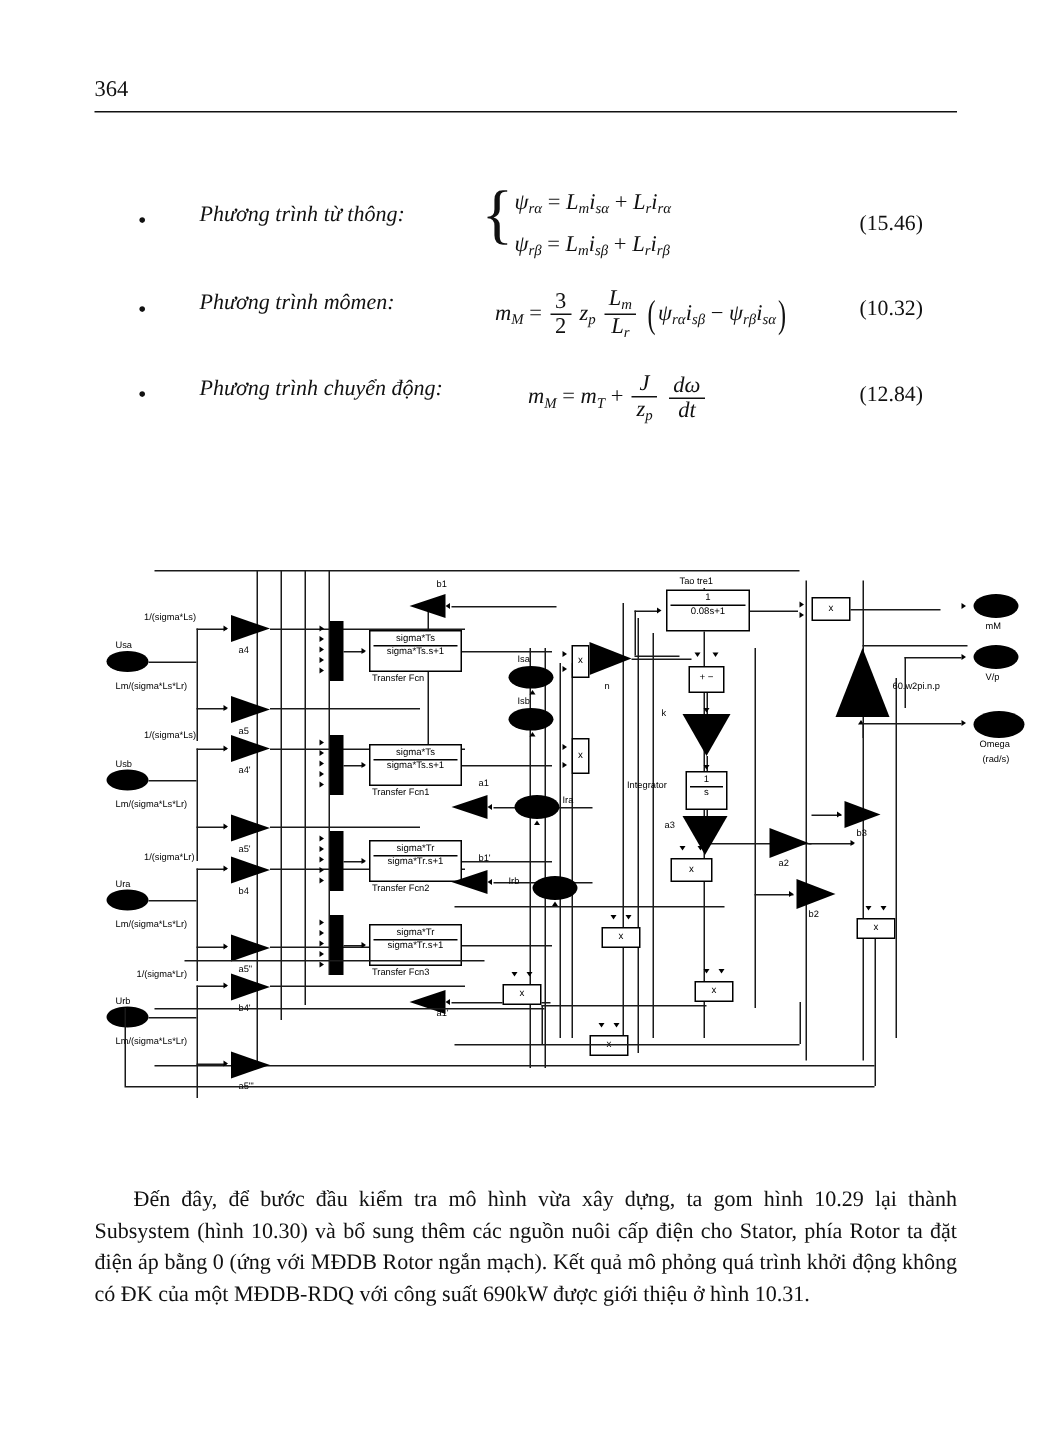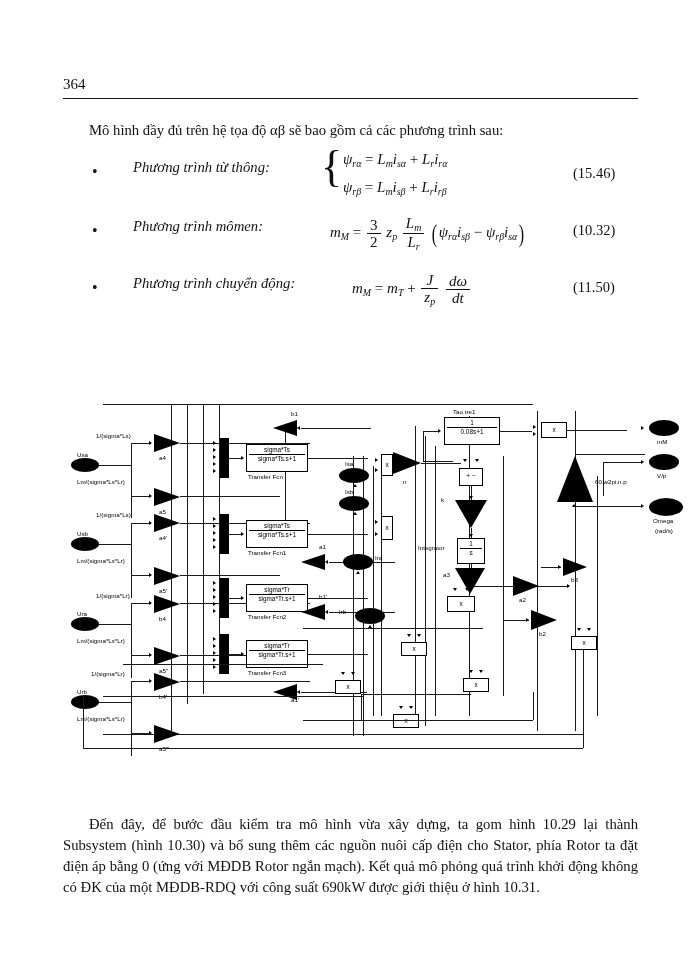--- a/index.html
+++ b/index.html
@@ -2,21 +2,21 @@
 <html><head>
 <meta charset="utf-8">
 <style>
   html,body{margin:0;padding:0;}
   body{
     width:700px;height:960px;background:#fff;
     font-family:"Liberation Serif", serif;
     color:#111;
     overflow:hidden;
   }
-  .page{position:relative;width:700px;height:828px;margin-top:24px;}
+  .page{position:relative;width:700px;height:828px;}
 
   
   .hdr{position:absolute;left:63px;top:52px;width:575px;
        display:flex;justify-content:space-between;align-items:baseline;
        font-size:14.5px;}
   .hdr .pnum{font-size:15px;}
   .hdr .rt{font-size:14.5px;}
   .hdr-rule{position:absolute;left:63px;top:74px;width:575px;height:1.2px;background:#111;}
 
   
@@ -86,21 +86,20 @@
 </head>
 <body>
 
 <div class="page">
 
   <div class="hdr">
     <span class="pnum">364</span>
   </div>
   <div class="hdr-rule"></div>
 
-  <div class="para ind" style="left:63px;top:96px;width:575px;">Mô hình đầy đủ trên hệ tọa độ αβ sẽ bao gồm cả các phương trình sau:</div>
 
   <div class="bullet" style="left:92px;top:140px;">•</div>
   <div class="lbl" style="left:133px;top:135px;">Phương trình từ thông:</div>
   <div class="brace" style="left:321px;top:121px;">{</div>
   <div class="math" style="left:343px;top:127px;">
     ψ<sub>rα</sub> <span class="up">=</span> L<sub>m</sub>i<sub>sα</sub> <span class="up">+</span> L<sub>r</sub>i<sub>rα</sub>
   </div>
   <div class="math" style="left:343px;top:155px;">
     ψ<sub>rβ</sub> <span class="up">=</span> L<sub>m</sub>i<sub>sβ</sub> <span class="up">+</span> L<sub>r</sub>i<sub>rβ</sub>
   </div>
@@ -117,21 +116,21 @@
   </div>
   <div class="eqno" style="left:573px;top:198px;">(10.32)</div>
 
   <div class="bullet" style="left:92px;top:256px;">•</div>
   <div class="lbl" style="left:133px;top:251px;">Phương trình chuyển động:</div>
   <div class="math" style="left:352px;top:248px;">
     m<sub>M</sub> <span class="up">=</span> m<sub>T</sub> <span class="up">+</span>
     <span class="frac"><span class="n">J</span><span class="d">z<sub>p</sub></span></span>
     <span class="frac"><span class="n">d<span style="font-style:italic">ω</span></span><span class="d">dt</span></span>
   </div>
-  <div class="eqno" style="left:573px;top:255px;">(11.50)</div>
+  <div class="eqno" style="left:573px;top:255px;">(12.84)</div>
 
 
   <div class="fig">
 
     <div class="wire wv" style="left:108px;top:8px;height:330px;"></div>
     <div class="wire wv" style="left:124px;top:8px;height:300px;"></div>
     <div class="wire wv" style="left:140px;top:8px;height:290px;"></div>
     <div class="wire wv" style="left:156px;top:8px;height:270px;"></div>
     <div class="wire wv" style="left:222px;top:30px;height:120px;"></div>
     <div class="wire wv" style="left:290px;top:60px;height:280px;"></div>

